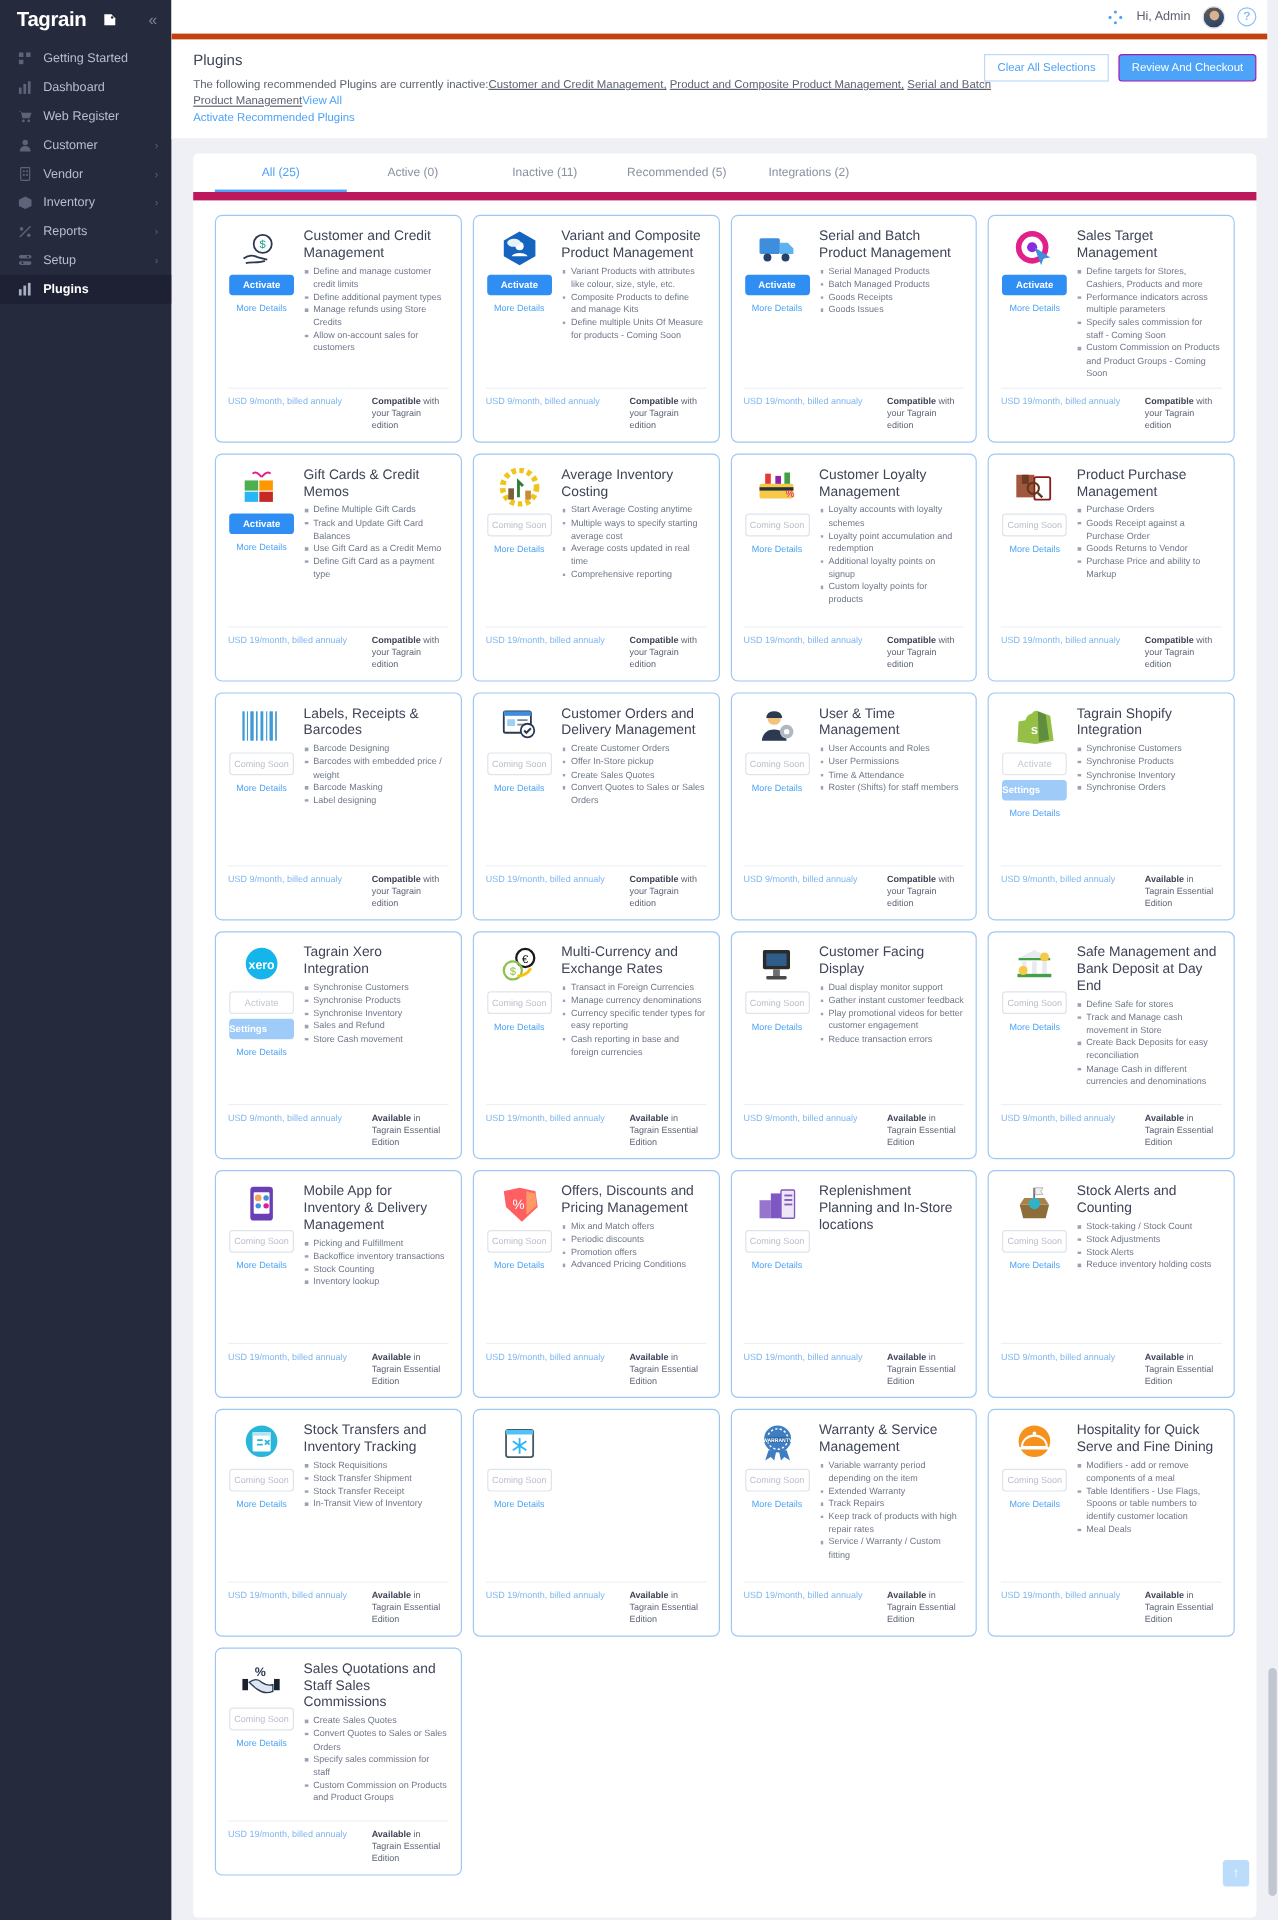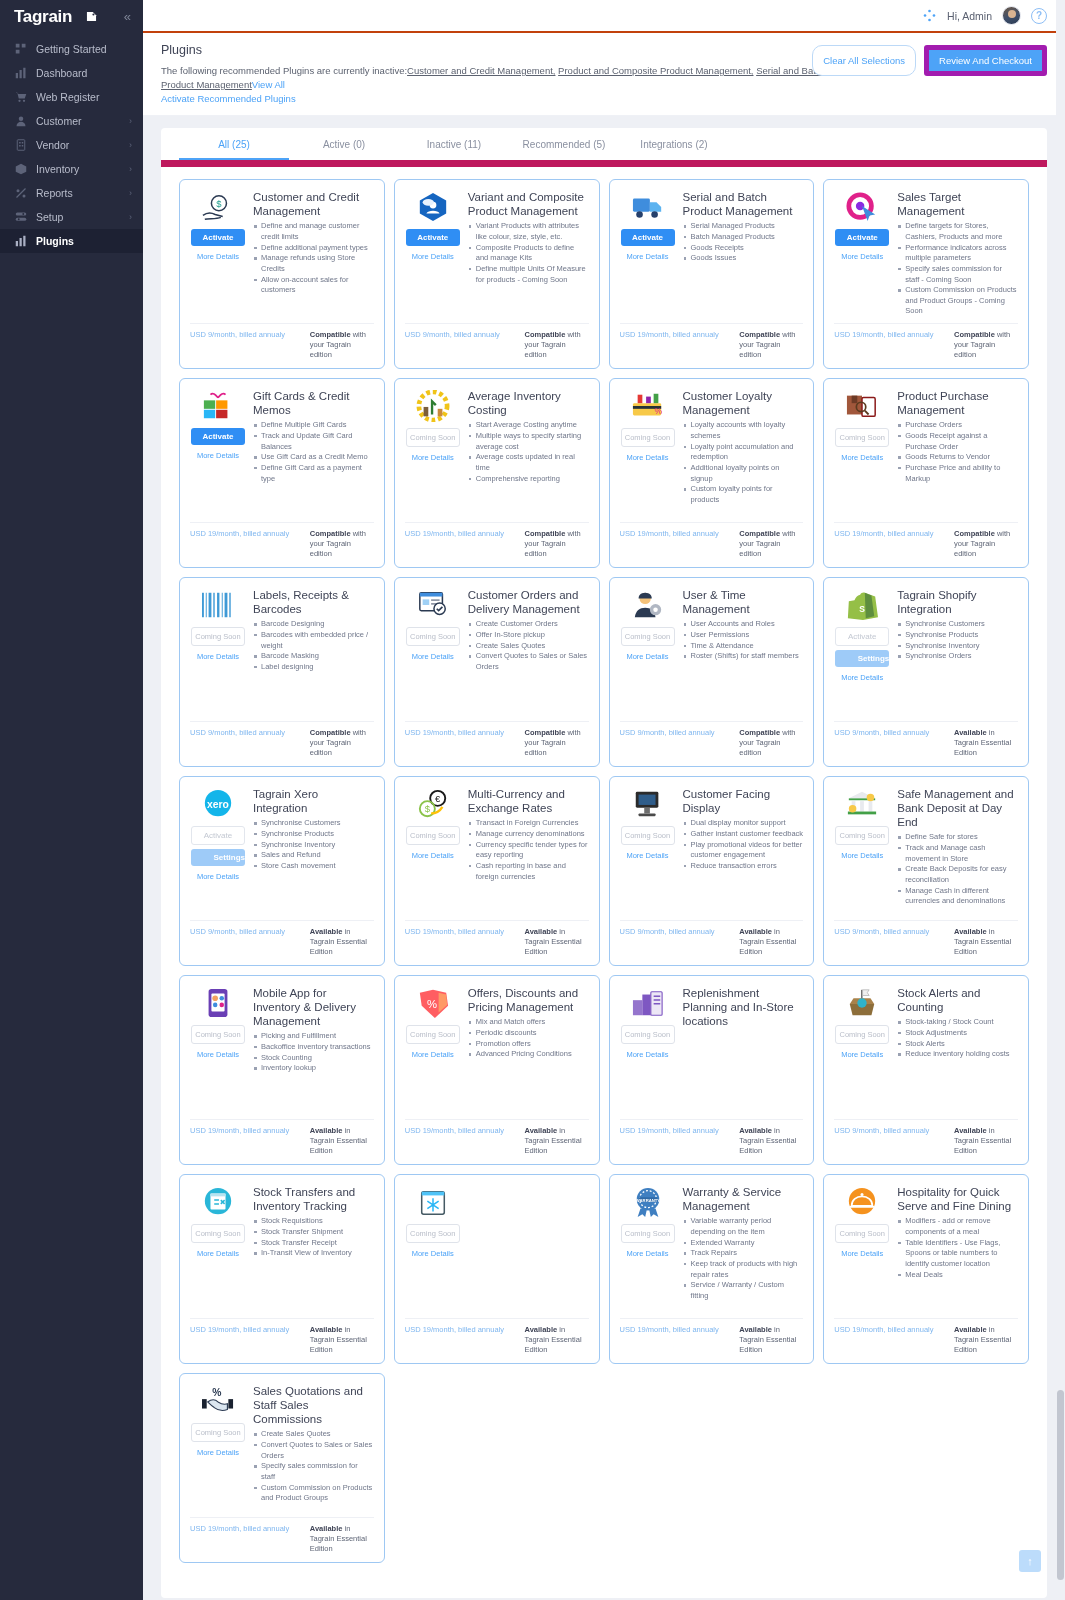--- a/index.html
+++ b/index.html
@@ -45,21 +45,21 @@
   .nav-ico svg { width: 12px; height: 12px; fill: #5d6379; }
   .nav-item.active .nav-ico svg { fill: #aab0c4; }
   .nav-label { flex: 1; white-space: nowrap; }
   .nav-chev { font-size: 9px; color: #5d6379; }
 
   
   .main { flex: 1; display: flex; flex-direction: column; min-width: 0; background:#eef0f5; }
   .topbar {
     height: 33px; background: #fff; display: flex; align-items: center;
     justify-content: flex-end; padding-right: 18px; gap: 10px;
-    border-bottom: 2px solid #c2410c;
+    border-bottom: 5px solid #c2410c;
   }
   .tb-ico { width: 15px; height: 15px; display:flex; align-items:center; justify-content:center; cursor: pointer;}
   .tb-ico svg { width: 13px; height: 13px; }
   .greet { font-size: 10.5px; color: #5a6070; }
   .avatar {
     width: 19px; height: 19px; border-radius: 50%;
     background: linear-gradient(160deg,#6d5a49 0%,#3e4f6b 55%,#2c3a52 100%);
     border: 1px solid #dfe2ea; position: relative; overflow: hidden;
   }
   .avatar::after{
@@ -79,24 +79,24 @@
     position: relative; border-bottom: 1px solid #eff1f6;
   }
   .page-title { font-size: 12.5px; color: #3f4456; font-weight: normal; }
   .banner { margin-top: 7px; font-size: 9.5px; color: #5c6270; line-height: 1.45; max-width: 700px; }
   .banner .inact-link { color: #5c6270; text-decoration: underline; }
   .banner .view-all { color: #4da3f7; text-decoration: none; cursor: pointer; }
   .banner .act-rec { color: #4da3f7; display: inline-block; cursor: pointer; }
   .head-actions { position: absolute; right: 18px; top: 12px; display: flex; gap: 8px; }
   .btn-outline {
     border: 1px solid #bcd9f7; color: #4da3f7; background: #fff;
-    font-size: 9.5px; border-radius: 10px; padding: 5px 10px; cursor: pointer;
+    font-size: 9.5px; border-radius: 0; padding: 5px 10px; cursor: pointer;
   }
   .btn-primary {
-    background: #4da3f7; color: #fff; border: 5px solid #a21caf;
+    background: #4da3f7; color: #fff; border: 1px solid #a21caf;
     font-size: 9.5px; border-radius: 3px; padding: 5px 10px; cursor: pointer;
   }
 
   
   .content-wrap { padding: 12px 18px 0 18px; flex: 1; overflow: hidden; }
   .panel { background: #fff; border-radius: 4px; min-height: 1470px; }
   .tabs { display: flex; border-bottom: 7px solid #be185d; padding: 0 18px; }
   .tab {
     font-size: 10px; color: #8a90a0; padding: 11px 0 8px 0; margin-right: 0;
     width: 110px; text-align: center; cursor: pointer;
@@ -126,21 +126,21 @@
     border: 1px solid #dfe3ea; border-radius: 3px; padding: 4px 0; width: 54px;
     text-align: center; cursor: default;
   }
   .btn-activate-ghost {
     background: #fff; color: #c3c8d2; font-size: 8px;
     border: 1px solid #e2e6ed; border-radius: 3px; padding: 4px 0; width: 54px;
     text-align: center; cursor: pointer;
   }
   .btn-settings {
     background: #9ecbf8; color: #fff; font-size: 8px; font-weight: bold;
-    border: none; border-radius: 3px; padding: 4px 0; width: 54px; text-align: right;
+    border: none; border-radius: 3px; padding: 4px 0; width: 54px; text-align: left;
     margin-top: 4px; cursor: pointer;
   }
   .more-details { color: #4da3f7; font-size: 7.5px; margin-top: 6px; cursor: pointer; text-align:center; }
   .card-right { flex: 1; min-width: 0; }
   .card-title {
     font-size: 11.5px; color: #3f4456; line-height: 1.22; font-weight: normal;
     margin-bottom: 3px;
   }
   .feat { list-style: none; margin: 0; padding: 0; }
   .feat li {

